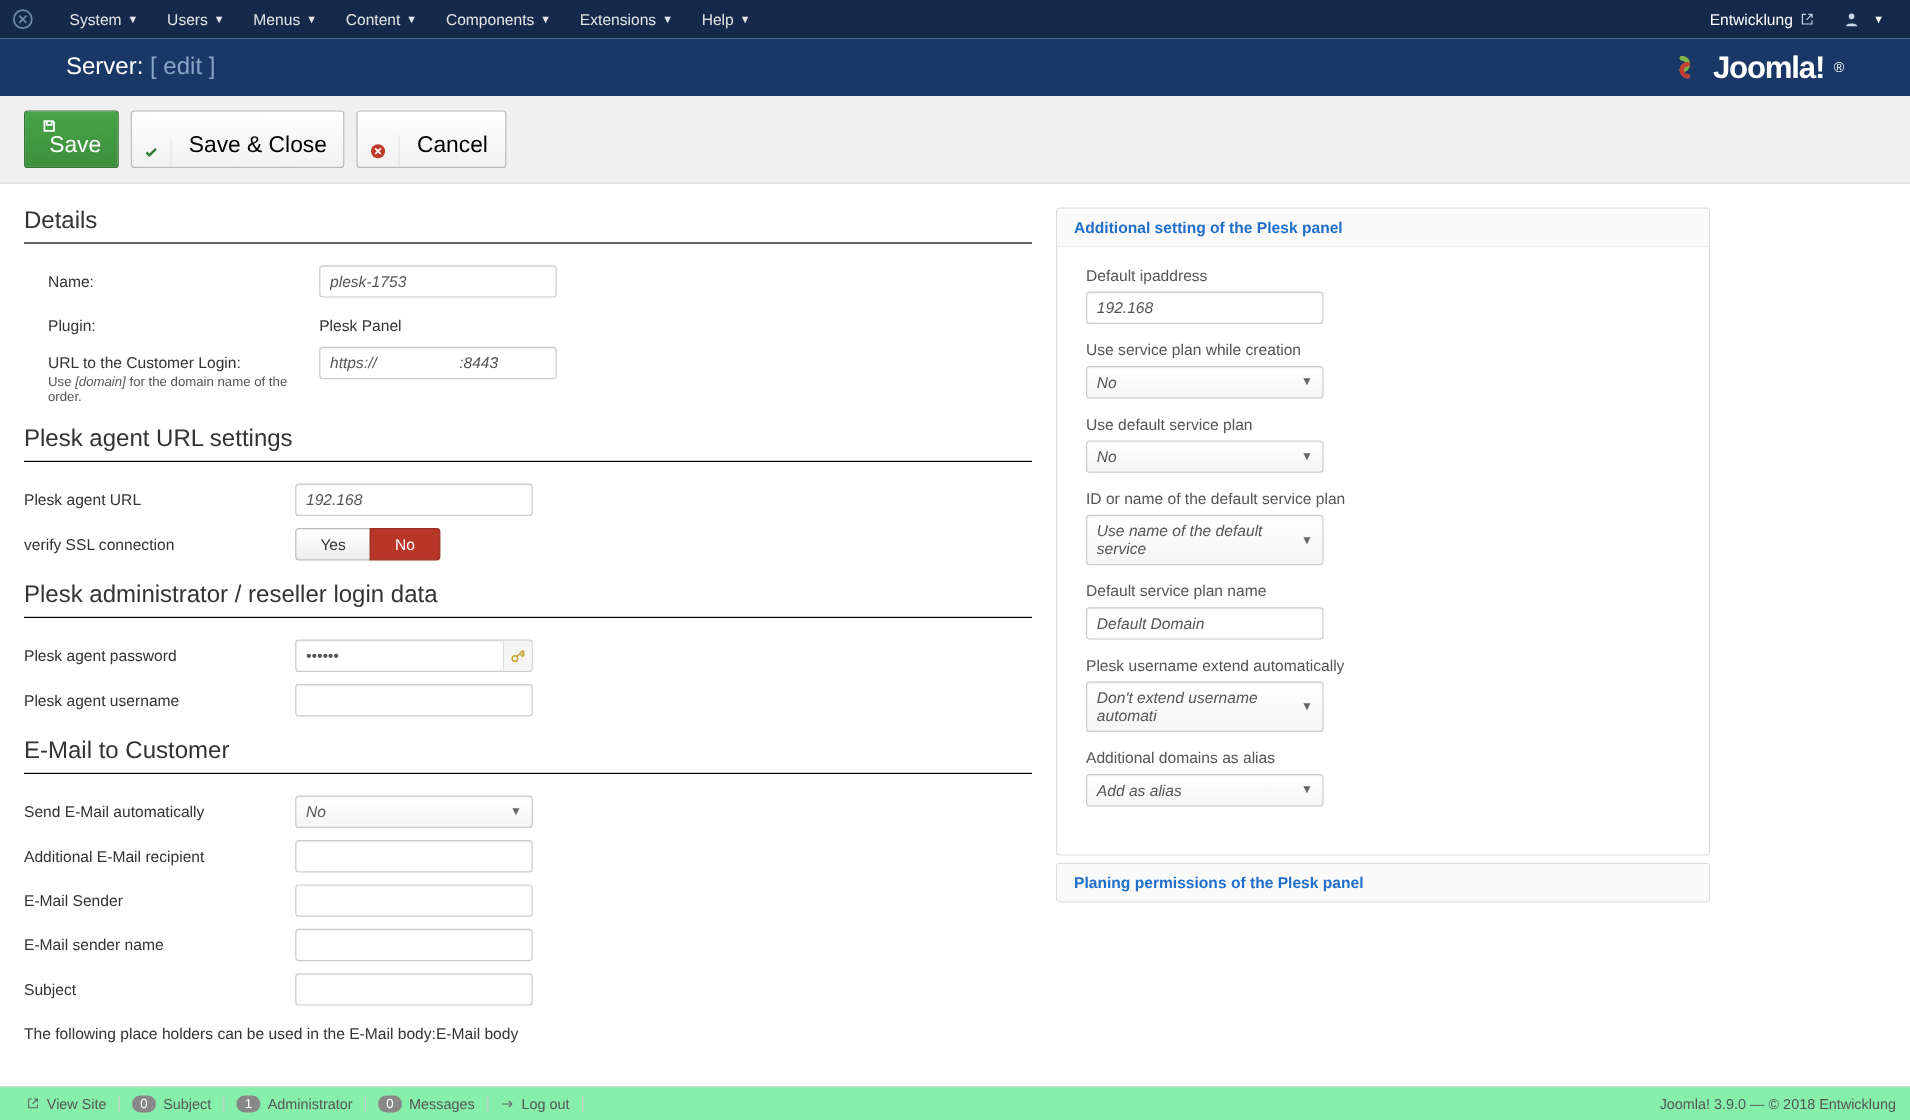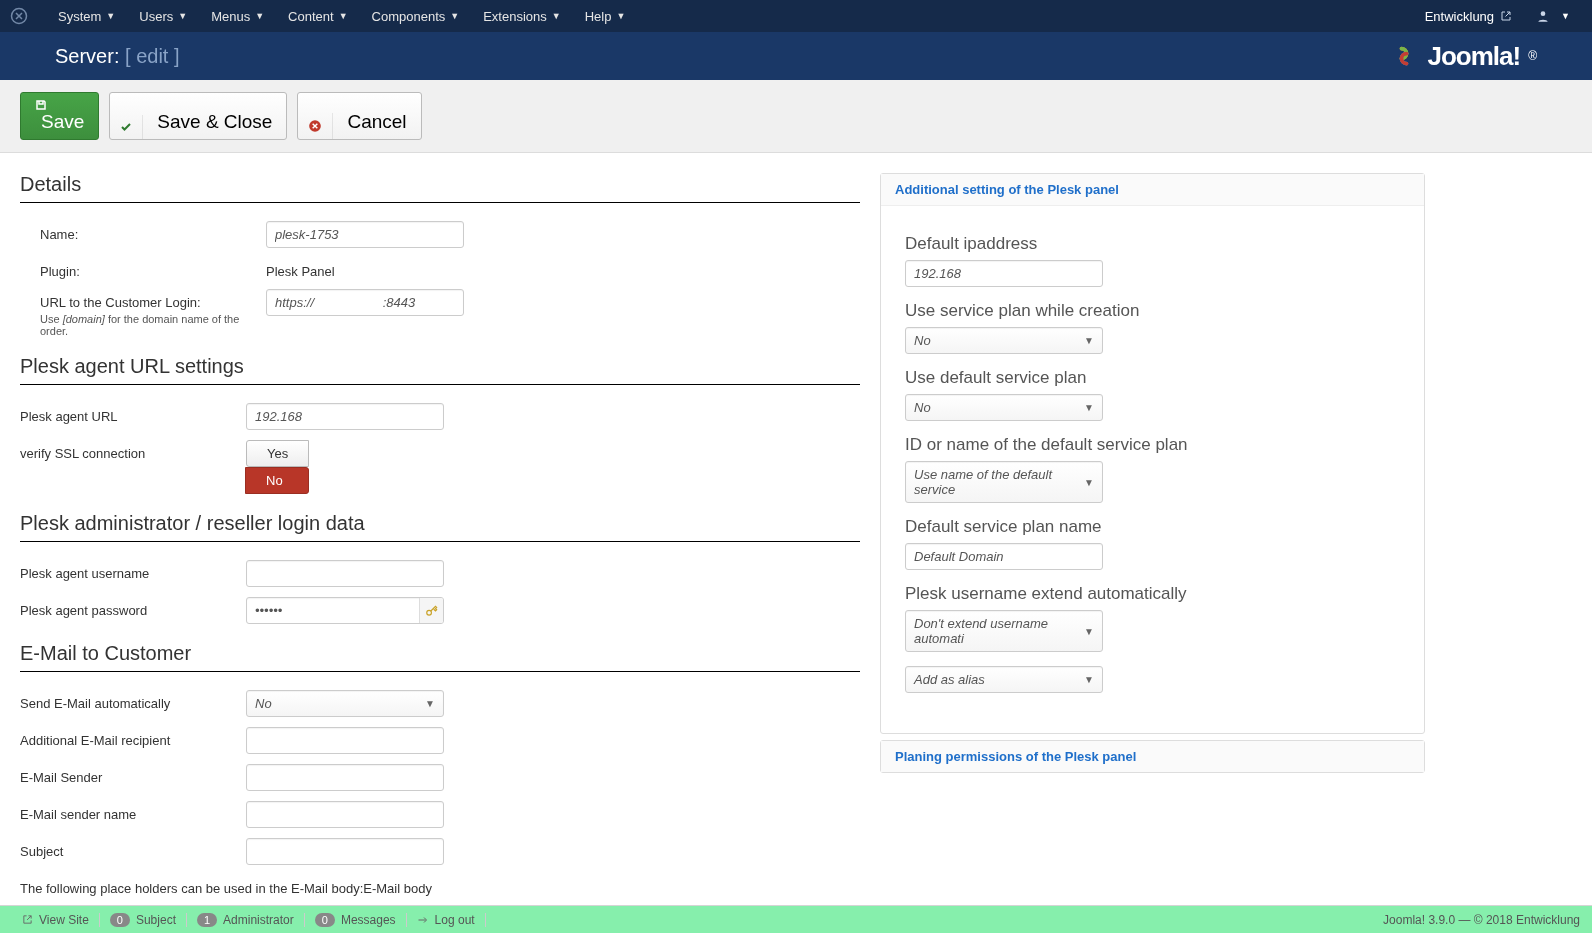--- a/index.html
+++ b/index.html
@@ -47,34 +47,34 @@
 
 input.text-input, .select-box { border: 1px solid #ccc; border-radius: 3px; padding: 5px 8px; font-size: 13px; color: #555; background: #fff; box-shadow: inset 0 1px 1px rgba(0,0,0,.05); font-style: italic; }
 input.text-input { width: 198px; }
 .select-box { display: flex; align-items: center; justify-content: space-between; width: 198px; cursor: pointer; background: linear-gradient(#fff,#f5f5f5); }
 .select-box .sel-arrow { font-size: 10px; color: #666; }
 
 .pwd-wrap { position: relative; width: 198px; }
 .pwd-wrap input { width: 100%; }
 .pwd-wrap .key-icon { position: absolute; right: 1px; top: 1px; bottom: 1px; width: 24px; display: flex; align-items: center; justify-content: center; color: #c9a227; border-left: 1px solid #ddd; background: #f5f5f5; border-radius: 0 2px 2px 0; cursor: pointer; }
 
-.radio-toggle { display: flex; flex-direction: column; }
+.radio-toggle { display: flex; }
 .radio-toggle .opt { border: 1px solid #bbb; padding: 5px 20px; font-size: 13px; cursor: pointer; background: linear-gradient(#fff,#eee); }
 .radio-toggle .opt:first-child { border-radius: 3px 0 0 3px; }
 .radio-toggle .opt:last-child { border-radius: 0 3px 3px 0; margin-left: -1px; }
 .radio-toggle .opt.sel-no { background: #b83628; color: #fff; border-color: #9a2e22; }
 
 .no-indent { padding-left: 0; }
 
 
 .accordion { border: 1px solid #ddd; border-radius: 3px; margin-bottom: 6px; }
 .acc-header { padding: 8px 14px; color: #1f6fca; cursor: pointer; font-weight: bold; background: #fafafa; border-bottom: 1px solid #eee; }
 .acc-body { padding: 16px 24px 26px; }
 .acc-field { margin-bottom: 14px; }
-.acc-field label { display: block; color: #555; font-size: 17px; margin-bottom: 6px; margin-top: 12px; }
+.acc-field label { display: block; color: #555; font-size: 13px; margin-bottom: 6px; }
 
 
 .footer { position: fixed; left: 0; right: 0; bottom: 0; height: 28px; background: #86efac; border-top: 1px solid #d5d5d5; display: flex; align-items: center; padding: 0 12px; font-size: 12px; color: #555; }
 .footer .f-item { display: flex; align-items: center; padding: 0 10px; border-right: 1px solid #ccc; gap: 6px; cursor: pointer; }
 .footer .f-item:last-of-type { border-right: none; }
 .footer .badge { background: #888; color: #fff; border-radius: 8px; padding: 1px 7px; font-size: 11px; }
 .footer .right { margin-left: auto; }
 
 svg { display: block; }
 </style>
@@ -219,37 +219,37 @@
         <div class="radio-toggle">
           <div class="opt">Yes</div>
           <div class="opt sel-no">No</div>
         </div>
       </div>
     </div>
 
     <h3 class="section mt">Plesk administrator / reseller login data</h3>
 
     <div class="form-row no-indent">
-      <div class="form-label">Plesk agent username</div>
-      <div class="form-control-wrap"><input class="text-input" value="" style=""></div>
-    </div>
-    <div class="form-row no-indent">
       <div class="form-label">Plesk agent password</div>
       <div class="form-control-wrap">
         <div class="pwd-wrap">
           <input class="text-input" type="text" value="••••••" style="">
           <span class="key-icon">
             <svg width="14" height="14" viewBox="0 0 24 24" fill="none" stroke="#c9a227" stroke-width="2">
                 <circle cx="7" cy="15" r="4"></circle>
                 <path d="M10 12l8-8 2 2-2 2 2 2-2 2-3-3"></path>
               </svg>
           </span>
         </div>
       </div>
     </div>
+    <div class="form-row no-indent">
+      <div class="form-label">Plesk agent username</div>
+      <div class="form-control-wrap"><input class="text-input" value="" style=""></div>
+    </div>
 
     <h3 class="section mt">E-Mail to Customer</h3>
 
     <div class="form-row no-indent">
       <div class="form-label">Send E-Mail automatically</div>
       <div class="form-control-wrap">
         <div class="select-box">
           <span>No</span>
             <span class="sel-arrow">▼</span>
         </div>
@@ -311,20 +311,21 @@
           <input class="text-input" value="Default Domain" style="">
         </div>
         <div class="acc-field">
           <label>Plesk username extend automatically</label>
           <div class="select-box">
               <span>Don't extend username automati</span>
               <span class="sel-arrow">▼</span>
             </div>
         </div>
         <div class="acc-field">
+          <label>Additional domains as alias</label>
           <div class="select-box">
               <span>Add as alias</span>
               <span class="sel-arrow">▼</span>
             </div>
         </div>
       </div>
     </div>
     <div class="accordion">
       <div class="acc-header" style="border-bottom:none;">Planing permissions of the Plesk panel</div>
     </div>

